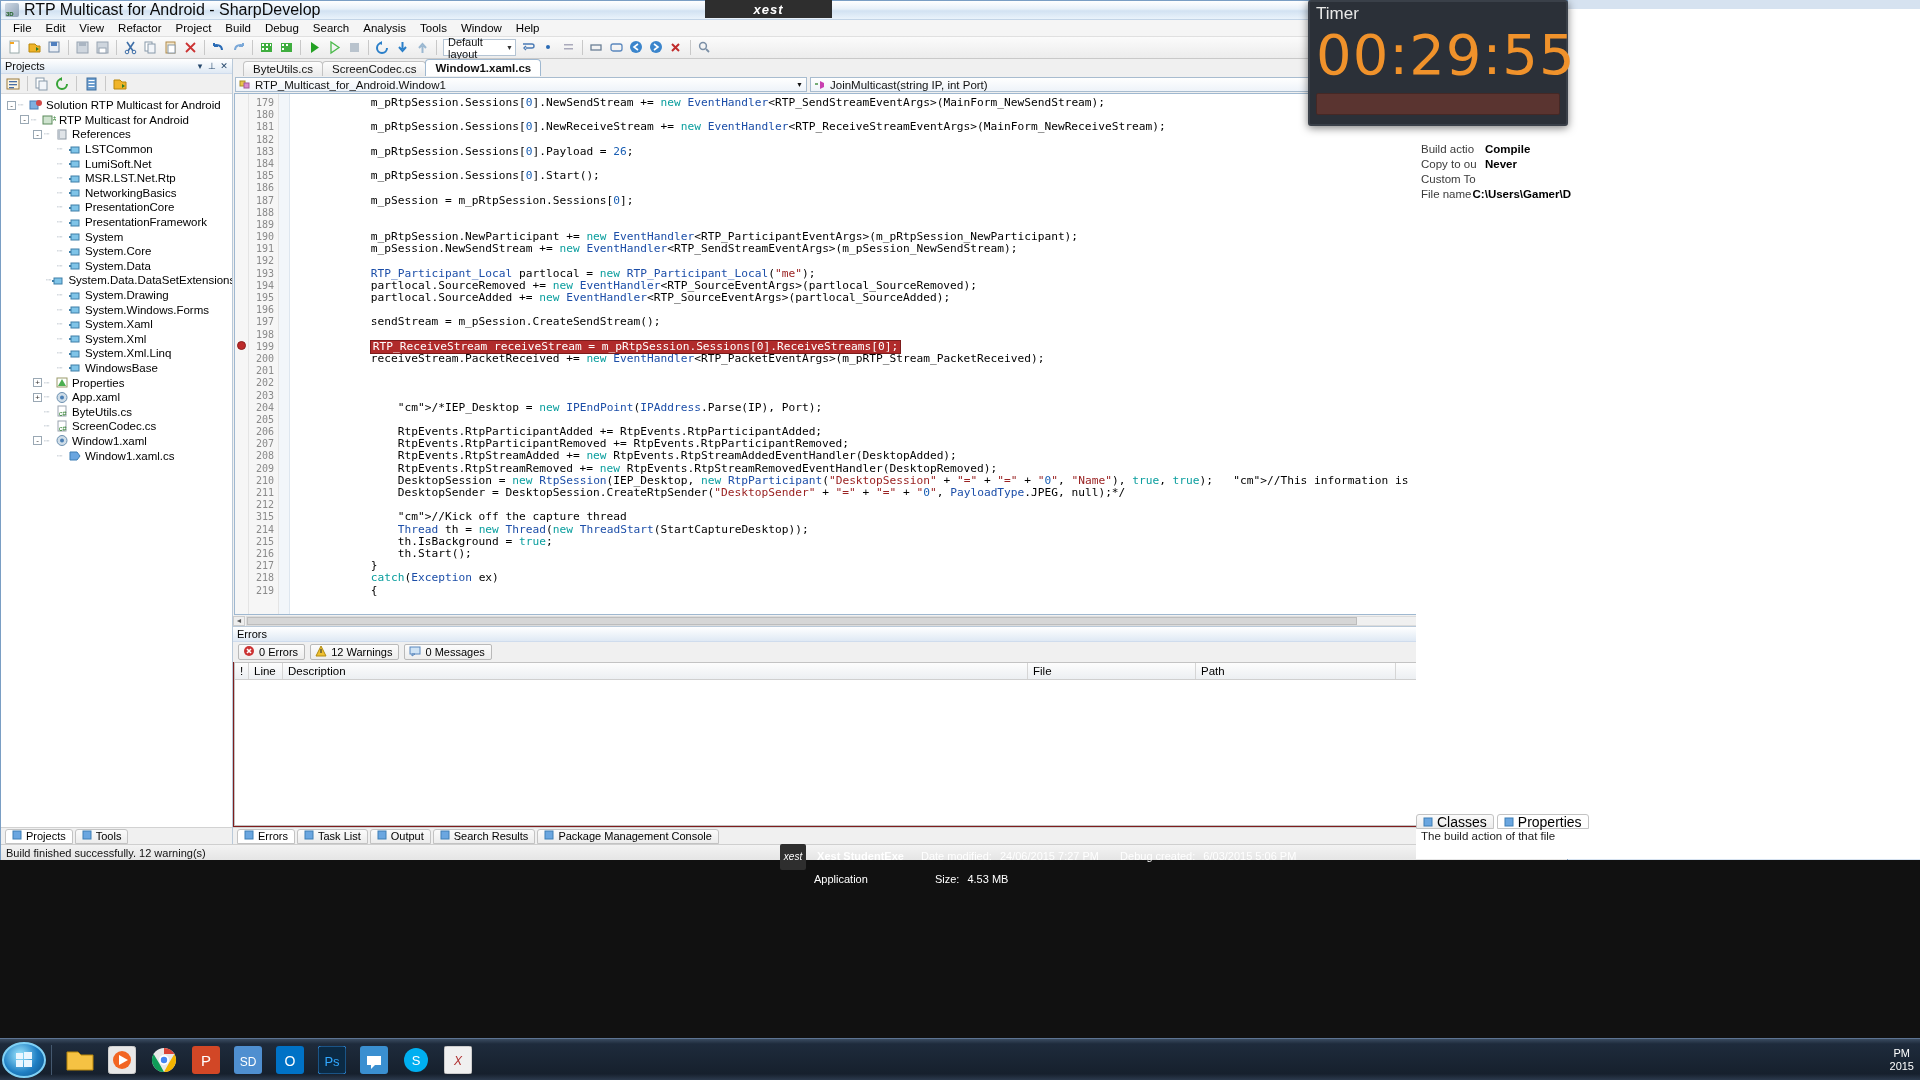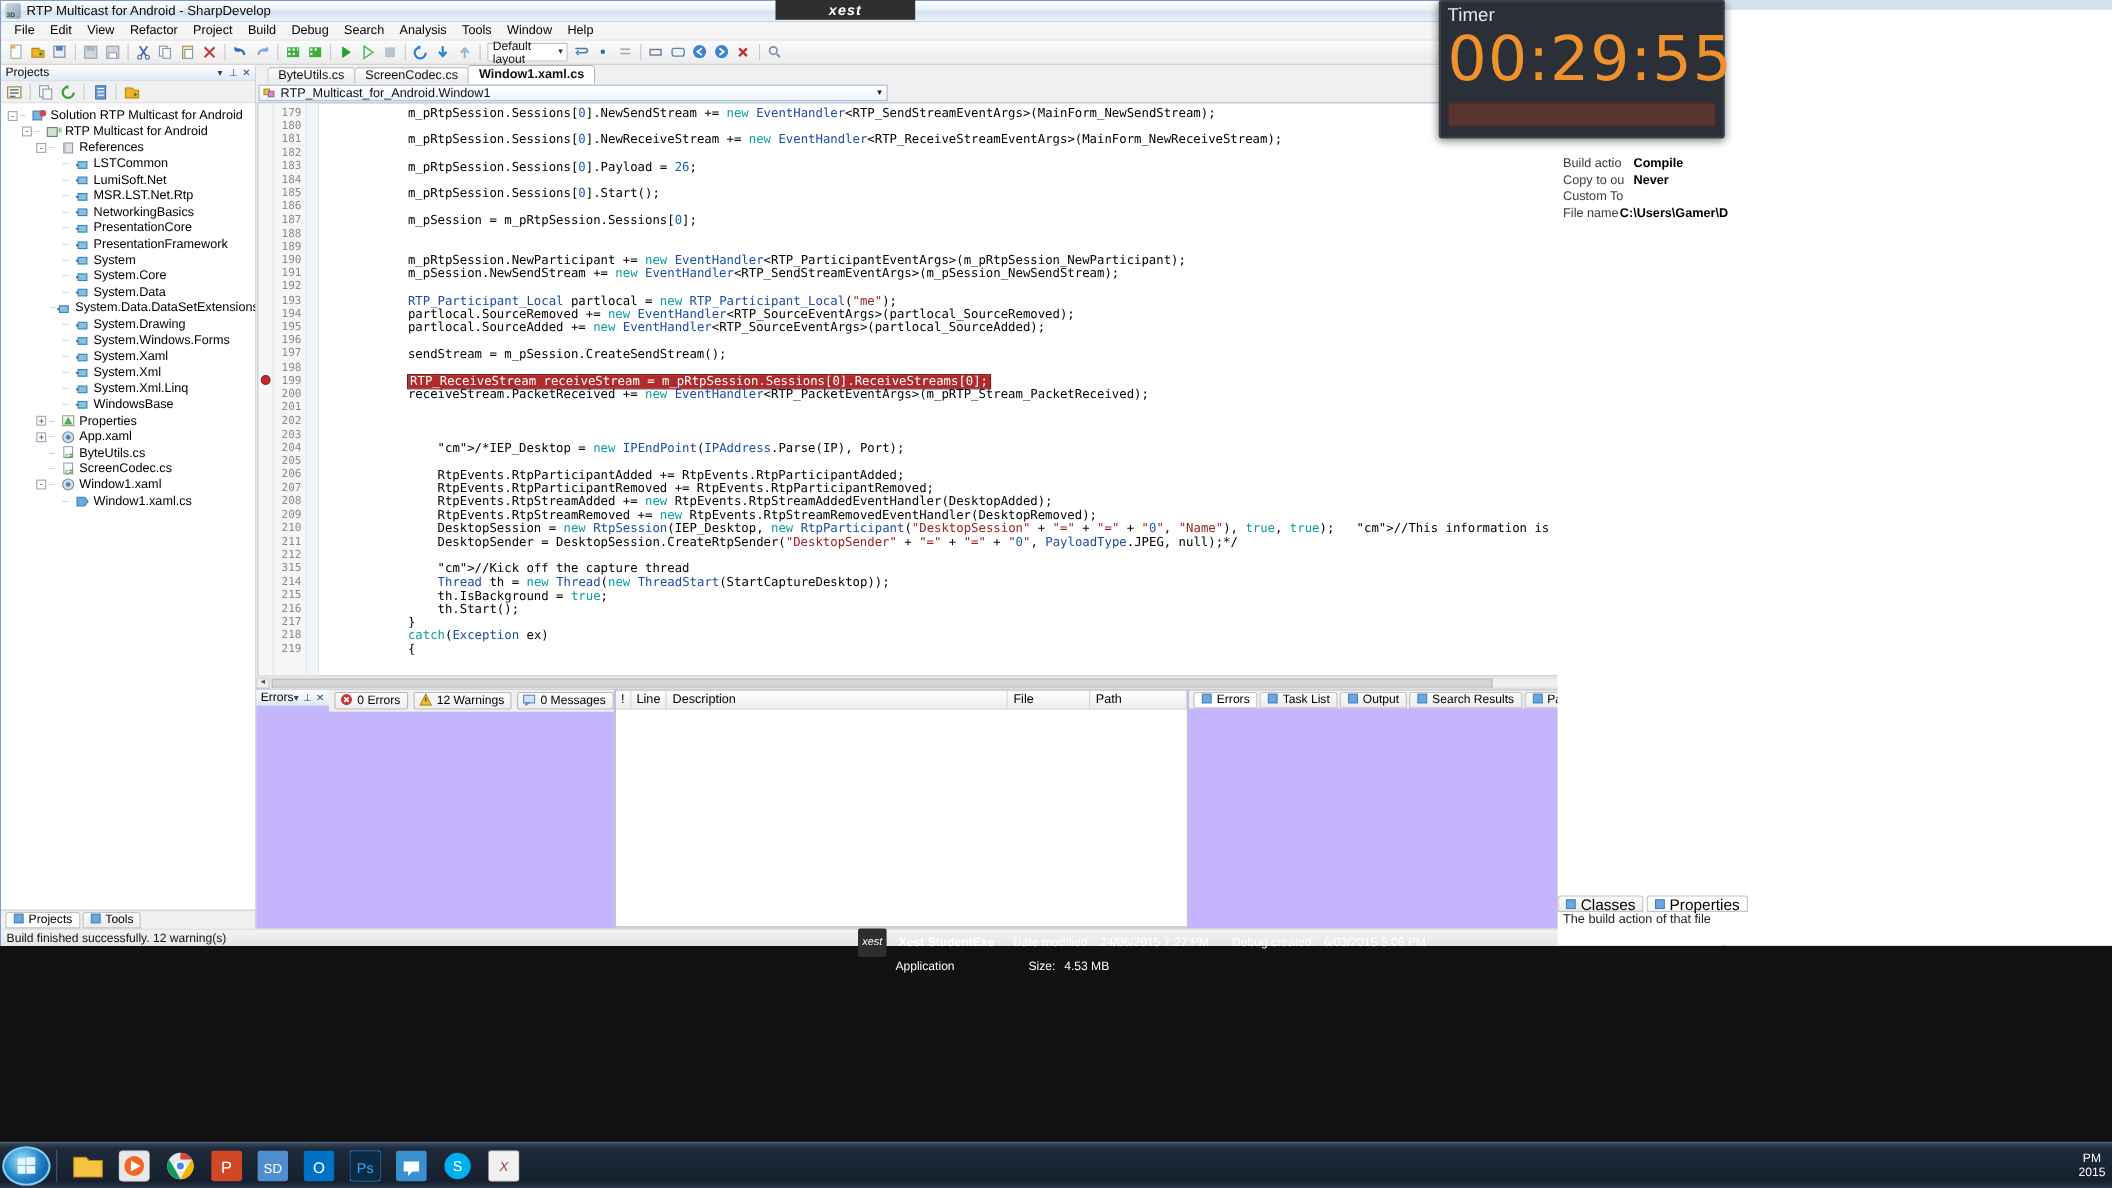--- a/index.html
+++ b/index.html
@@ -10,21 +10,21 @@
     background:#d6e2f0; position:relative;
   }
   .app { position:absolute; left:0; top:0; width:1568px; height:860px; background:#f0f0f0;
          border:1px solid #7a9ec4; }
   
   .titlebar { height:19px; background:linear-gradient(to bottom,#ffffff 0%,#e7f0f9 45%,#d2e2f2 55%,#eaf3fb 100%);
     display:flex; align-items:center; padding-left:4px; border-bottom:1px solid #c3d4e6; position:relative; }
   .titlebar .ico { width:14px;height:14px;margin-right:5px;display:inline-block;
      background:linear-gradient(135deg,#cfd9e4,#8fa3b8); border-radius:2px; position:relative;}
   .titlebar .ico:after{content:"3D";position:absolute;left:1px;bottom:0;font-size:6px;color:#1b5e20;font-weight:bold;}
-  .titlebar .txt { font-size:12px; color:#0b0b0b; }
+  .titlebar .txt { font-size:16px; color:#0b0b0b; }
   
   .menubar { height:17px; background:#f5f5f5; display:flex; align-items:center; padding-left:5px;
      border-bottom:1px solid #e0e0e0; }
   .menubar .mi { padding:1px 7px; font-size:11.5px; color:#000; cursor:default; }
   
   .toolbar { height:22px; background:linear-gradient(to bottom,#fbfbfb,#ececec); display:flex; align-items:center;
      padding-left:4px; border-bottom:1px solid #c9c9c9; gap:1px;}
   .tb { width:19px;height:19px;display:inline-flex;align-items:center;justify-content:center;border-radius:2px;}
   .tb svg{display:block;}
   .tbsep { width:1px;height:15px;background:#c8c8c8;margin:0 3px;}
@@ -74,21 +74,21 @@
      overflow:hidden; white-space:pre; position:relative;}
   .ln { height:12.2px; line-height:12.2px; } .kw2{color:#0a9e9e;} .ty{color:#1c4ea8;} .st{color:#9a2222;} .nu{color:#1a5fb4;}
   .hl { background:#b02b2b; color:#fff; display:inline-block; padding:0 2px; outline:1px solid #7d1c1c;}
   .vscroll { width:14px; background:#f0f0f0; border-left:1px solid #dcdcdc; position:relative;}
   .vscroll .th{position:absolute;left:1px;width:11px;background:#cdcdcd;border:1px solid #b3b3b3;border-radius:1px;}
   .hscrollrow{height:11px;display:flex;align-items:center;background:#f0f0f0;}
   .hscroll{flex:1;height:10px;background:#f0f0f0;border:1px solid #dcdcdc;position:relative;margin:0 1px;}
   .hscroll .th{position:absolute;top:0;height:8px;background:#d6d6d6;border:1px solid #bdbdbd;}
   .arrbtn{width:12px;height:10px;background:#eee;border:1px solid #ccc;font-size:7px;line-height:8px;text-align:center;color:#555;}
   
-  .errpad { height:218px; display:flex; flex-direction:row; border-top:1px solid #b9c9d9; background:#c4b5fd;}
+  .errpad { height:218px; display:flex; flex-direction:column; border-top:1px solid #b9c9d9; background:#7f1d1d;}
   .errhdr { height:15px; background:linear-gradient(to bottom,#ffffff,#dfe9f4); display:flex;align-items:center;
      font-size:11px; padding-left:4px; border-bottom:1px solid #cfdced;}
   .errhdr .sp{margin-left:auto;display:flex;gap:4px;padding-right:4px;}
   .errhdr .sp span{font-size:9px;color:#25476b;}
   .errtb { height:20px; display:flex; align-items:center; gap:5px; padding:2px 0 2px 5px; background:#f0f0f0;}
   .chip { height:16px; border:1px solid #b9b9b9; background:linear-gradient(to bottom,#fcfcfc,#ededed);
      display:flex;align-items:center; padding:0 6px 0 4px; font-size:11px; gap:4px; border-radius:2px;}
   .errgrid { flex:1; background:#fff; border:1px solid #c3c3c3; margin:0 1px 1px 1px; overflow:hidden;}
   .grhdr { height:17px; display:flex; background:linear-gradient(to bottom,#fdfdfd,#eceff2);
      border-bottom:1px solid #cfcfcf; font-size:11.5px;}
@@ -647,20 +647,28 @@
         </div>
       <div class="navbar">
         <div class="navsel cls">
           <span class="ci"><svg width="12" height="11">
                 <rect x="1" y="2" width="5" height="5" fill="#e8c54a" stroke="#a88b2a"></rect>
                 <rect x="5" y="4" width="5" height="5" fill="#d98bd0" stroke="#a05a9a"></rect>
               </svg></span>
           <span>RTP_Multicast_for_Android.Window1</span>
           <span class="cv">▼</span>
         </div>
+        <div class="navsel mem">
+          <span class="ci"><svg width="12" height="11">
+                <path d="M1 5 h3" stroke="#3a8a3a" stroke-width="1.4"></path>
+                <path d="M6 2 L10 4 L10 8 L6 10 L6 2z" fill="#c83fb0"></path>
+              </svg></span>
+          <span>JoinMulticast(string IP, int Port)</span>
+          <span class="cv">▼</span>
+        </div>
       </div>
 
       <div class="editwrap">
         <div class="bpcol" id="bpcol">
             <div class="ln"></div>
             <div class="ln"></div>
             <div class="ln"></div>
             <div class="ln"></div>
             <div class="ln"></div>
             <div class="ln"></div>

